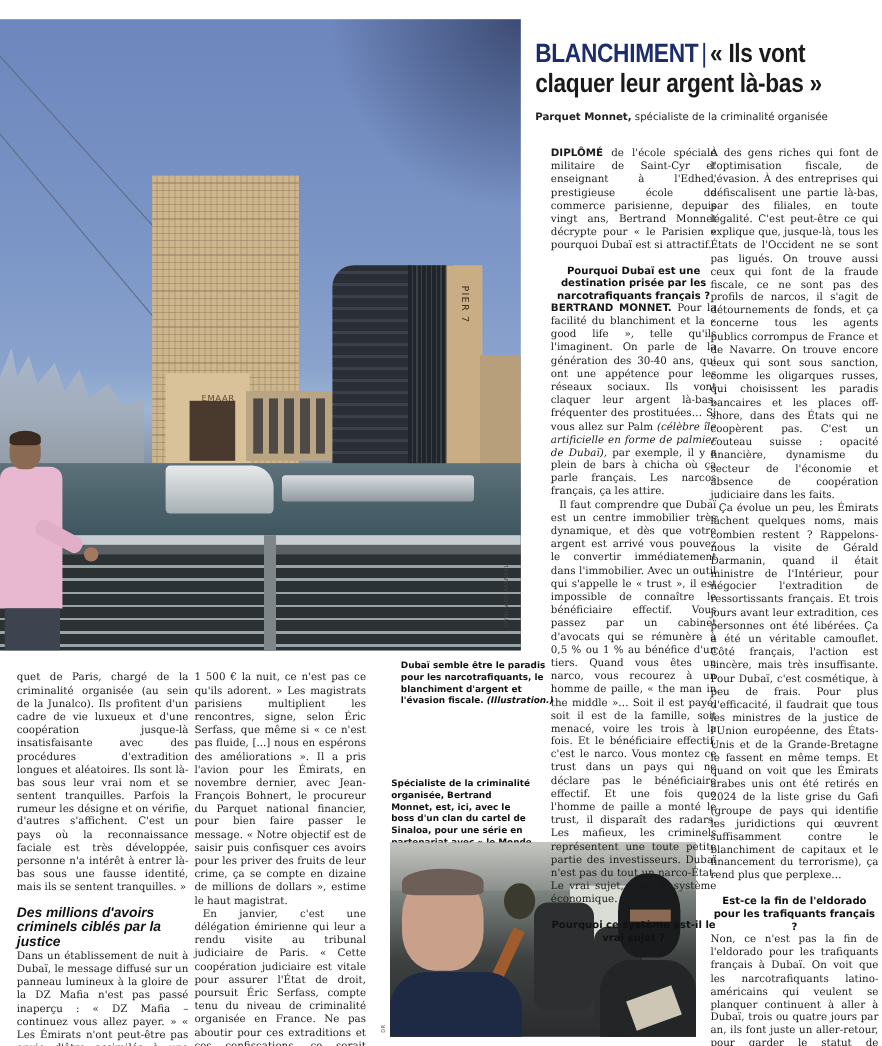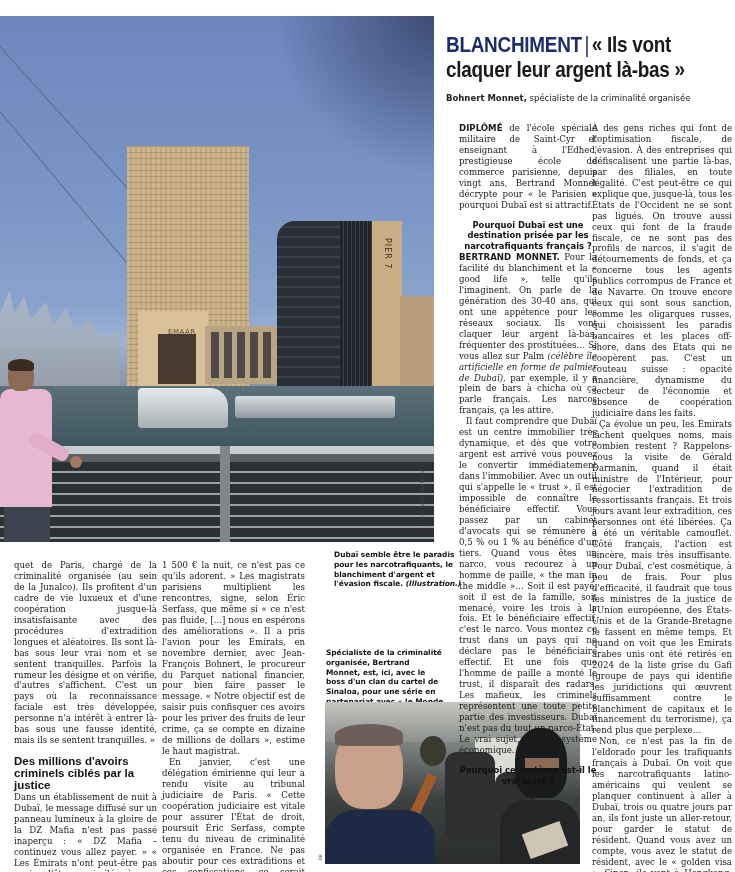--- a/index.html
+++ b/index.html
@@ -47,21 +47,21 @@
   .headline .kicker { color:#1d2d6b; }
   .headline .sep { color:#1d2d6b; font-weight:normal; padding:0 3px; }
   .byline { position:absolute; left:446px; top:93px; font-family:"DejaVu Sans", sans-serif; font-size:8.5px; color:#222; }
   .byline b { font-weight:bold; }
 
   
   .col { position:absolute; font-size:8.6px; line-height:10.95px; text-align:justify; hyphens:auto; }
   .col p { margin:0; }
   .col p + p { text-indent:7px; }
   .col .q { font-family:"DejaVu Sans", sans-serif; font-weight:bold; font-size:8.4px; line-height:10.8px; margin-top:9px; text-align:center; color:#111; }
-  .col .sub { font-family:"Liberation Sans", sans-serif; font-weight:bold; font-size:11.5px; line-height:12px; margin-top:9px; margin-bottom:1px; text-align:left; color:#111; }
+  .col .sub { font-family:"Liberation Sans", sans-serif; font-weight:bold; font-size:11.5px; line-height:12px; margin-top:9px; margin-bottom:1px; text-align:left; color:#111;font-style:italic; }
   .lead-cap { font-family:"DejaVu Sans", sans-serif; font-weight:bold; }
   .ans { font-family:"DejaVu Sans", sans-serif; font-weight:bold; }
   .col-a { left:14px; top:560px; width:143px; }
   .col-b { left:162px; top:560px; width:143px; }
   .col-c { left:459px; top:123px; width:138px; }
   .col-d { left:592px; top:123px; width:140px; }
 
   .cap1 { position:absolute; left:311px; top:550px; width:130px; font-family:"DejaVu Sans", sans-serif; font-weight:bold; font-size:7.4px; line-height:9.8px; color:#111;margin-left:23px; }
   .cap1 i { font-style:italic; }
   .cap2 { position:absolute; left:326px; top:648px; width:118px; font-family:"DejaVu Sans", sans-serif; font-weight:bold; font-size:7.4px; line-height:9.8px; color:#111; }
@@ -113,21 +113,21 @@
     <div class="head"></div>
       <div class="hair"></div>
   </div>
 </div>
 <span class="credit-main">LP/OLIVIER ARANDEL</span>
 
 <div class="headline">
   <span class="kicker">BLANCHIMENT</span><span class="sep">|</span><span>« Ils vont claquer leur argent là-bas »</span>
 </div>
 <div class="byline">
-  <b>Bohnert Monnet,</b><span> spécialiste de la criminalité organisée</span>
+  <b>Parquet Monnet,</b><span> spécialiste de la criminalité organisée</span>
 </div>
 
 <div class="col col-a">
   <p>quet de Paris, chargé de la criminalité organisée (au sein de la Junalco). Ils profitent d'un cadre de vie luxueux et d'une coopération jusque-là insatisfaisante avec des procédures d'extradition longues et aléatoires. Ils sont là-bas sous leur vrai nom et se sentent tranquilles. Parfois la rumeur les désigne et on vérifie, d'autres s'affichent. C'est un pays où la reconnaissance faciale est très développée, personne n'a intérêt à entrer là-bas sous une fausse identité, mais ils se sentent tranquilles. »</p>
   <div class="sub">Des millions d'avoirs criminels ciblés par la justice</div>
   <p>Dans un établissement de nuit à Dubaï, le message diffusé sur un panneau lumineux à la gloire de la DZ Mafia n'est pas passé inaperçu : « DZ Mafia – continuez vous allez payer. » « Les Émirats n'ont peut-être pas envie d'être assimilés à une plaque tournante du blanchiment », estime Mᵉ Mabrouk Sassi, avocat fiscaliste au barreau de Paris. Le côté tape-à-l'œil des French Arabics, comme ils appellent les Français à Dubaï, qui hurlent autour des piscines en payant des chambres à</p>
 </div>
 
 <div class="col col-b">
   <p>1 500 € la nuit, ce n'est pas ce qu'ils adorent. » Les magistrats parisiens multiplient les rencontres, signe, selon Éric Serfass, que même si « ce n'est pas fluide, [...] nous en espérons des améliorations ». Il a pris l'avion pour les Émirats, en novembre dernier, avec Jean-François Bohnert, le procureur du Parquet national financier, pour bien faire passer le message. « Notre objectif est de saisir puis confisquer ces avoirs pour les priver des fruits de leur crime, ça se compte en dizaine de millions de dollars », estime le haut magistrat.</p>
@@ -160,14 +160,15 @@
   <p><span class="lead-cap">DIPLÔMÉ</span><span> de l'école spéciale militaire de Saint-Cyr et enseignant à l'Edhec, prestigieuse école de commerce parisienne, depuis vingt ans, Bertrand Monnet décrypte pour « le Parisien » pourquoi Dubaï est si attractif.</span></p>
   <div class="q">Pourquoi Dubaï est une destination prisée par les narcotrafiquants français ?</div>
   <p><span class="ans">BERTRAND MONNET.</span><span> Pour la facilité du blanchiment et la « good life », telle qu'ils l'imaginent. On parle de la génération des 30-40 ans, qui ont une appétence pour les réseaux sociaux. Ils vont claquer leur argent là-bas, fréquenter des prostituées… Si vous allez sur Palm </span><i>(célèbre île artificielle en forme de palmier de Dubaï),</i><span> par exemple, il y a plein de bars à chicha où ça parle français. Les narcos français, ça les attire.</span></p>
   <p>Il faut comprendre que Dubaï est un centre immobilier très dynamique, et dès que votre argent est arrivé vous pouvez le convertir immédiatement dans l'immobilier. Avec un outil qui s'appelle le « trust », il est impossible de connaître le bénéficiaire effectif. Vous passez par un cabinet d'avocats qui se rémunère à 0,5 % ou 1 % au bénéfice d'un tiers. Quand vous êtes un narco, vous recourez à un homme de paille, « the man in the middle »… Soit il est payé, soit il est de la famille, soit menacé, voire les trois à la fois. Et le bénéficiaire effectif, c'est le narco. Vous montez ce trust dans un pays qui ne déclare pas le bénéficiaire effectif. Et une fois que l'homme de paille a monté le trust, il disparaît des radars. Les mafieux, les criminels représentent une toute petite partie des investisseurs. Dubaï n'est pas du tout un narco-État. Le vrai sujet, c'est le système économique.</p>
   <div class="q">Pourquoi ce système est-il le vrai sujet ?</div>
 </div>
 
 <div class="col col-d">
   <p>À des gens riches qui font de l'optimisation fiscale, de l'évasion. À des entreprises qui défiscalisent une partie là-bas, par des filiales, en toute légalité. C'est peut-être ce qui explique que, jusque-là, tous les États de l'Occident ne se sont pas ligués. On trouve aussi ceux qui font de la fraude fiscale, ce ne sont pas des profils de narcos, il s'agit de détournements de fonds, et ça concerne tous les agents publics corrompus de France et de Navarre. On trouve encore ceux qui sont sous sanction, comme les oligarques russes, qui choisissent les paradis bancaires et les places off-shore, dans des États qui ne coopèrent pas. C'est un couteau suisse : opacité financière, dynamisme du secteur de l'économie et absence de coopération judiciaire dans les faits.</p>
   <p>Ça évolue un peu, les Émirats lâchent quelques noms, mais combien restent ? Rappelons-nous la visite de Gérald Darmanin, quand il était ministre de l'Intérieur, pour négocier l'extradition de ressortissants français. Et trois jours avant leur extradition, ces personnes ont été libérées. Ça a été un véritable camouflet. Côté français, l'action est sincère, mais très insuffisante. Pour Dubaï, c'est cosmétique, à peu de frais. Pour plus d'efficacité, il faudrait que tous les ministres de la justice de l'Union européenne, des États-Unis et de la Grande-Bretagne le fassent en même temps. Et quand on voit que les Émirats arabes unis ont été retirés en 2024 de la liste grise du Gafi (groupe de pays qui identifie les juridictions qui œuvrent suffisamment contre le blanchiment de capitaux et le financement du terrorisme), ça rend plus que perplexe…</p>
+  <div class="q">Est-ce la fin de l'eldorado pour les trafiquants français ?</div>
   <p>Non, ce n'est pas la fin de l'eldorado pour les trafiquants français à Dubaï. On voit que les narcotrafiquants latino-américains qui veulent se planquer continuent à aller à Dubaï, trois ou quatre jours par an, ils font juste un aller-retour, pour garder le statut de résident. Quand vous avez un compte, vous avez le statut de résident, avec le « golden visa ». Sinon, ils vont à Hongkong. C'était déjà le cas des Néerlandais de la Mocro Mafia, qui maintenant font profil bas à Dubaï, très peu y vivent. Hongkong attire beaucoup, même si pour l'immobilier c'est moins dynamique que Dubaï. Mais ils savent qu'en matière de coopération, il ne se passera rien, la Chine ne communiquera rien du tout.</p>
 </div>
 
 </body></html>

